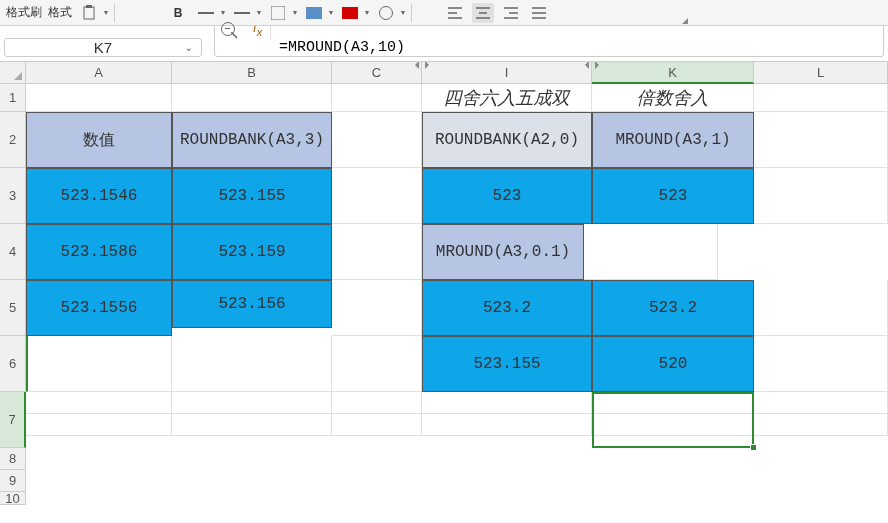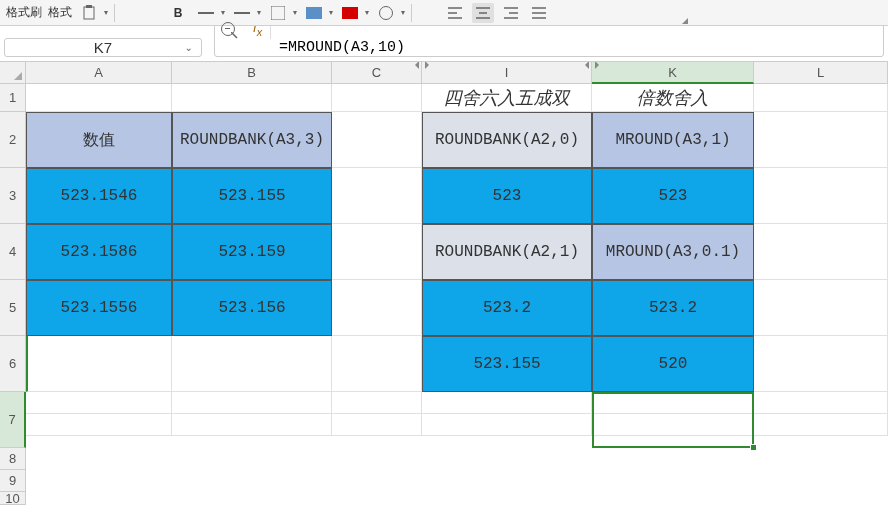--- a/index.html
+++ b/index.html
@@ -379,34 +379,31 @@
     </div>
 
     <div class="row">
       <div class="data-box" style="width:146px;height:56px">
           <span>523.1586</span>
         </div>
       <div class="data-box" style="width:160px;height:56px">
           <span>523.159</span>
         </div>
       <div class="cell" style="width:90px;height:56px"></div>
-      <div class="data-box hdr-gray" style="width:170px;height:56px">
-          <span>ROUNDBANK(A2,1)</span>
-        </div>
       <div class="data-box hdr-blue" style="width:162px;height:56px">
           <span>MROUND(A3,0.1)</span>
         </div>
       <div class="cell" style="width:134px;height:56px"></div>
     </div>
 
     <div class="row">
       <div class="data-box" style="width:146px;height:56px">
           <span>523.1556</span>
         </div>
-      <div class="data-box" style="width:160px;height:56px">
+      <div class="data-box" style="width:160px;height:48px">
           <span>523.156</span>
         </div>
       <div class="cell" style="width:90px;height:56px"></div>
       <div class="data-box" style="width:170px;height:56px">
           <span>523.2</span>
         </div>
       <div class="data-box" style="width:162px;height:56px">
           <span>523.2</span>
         </div>
       <div class="cell" style="width:134px;height:56px"></div>

